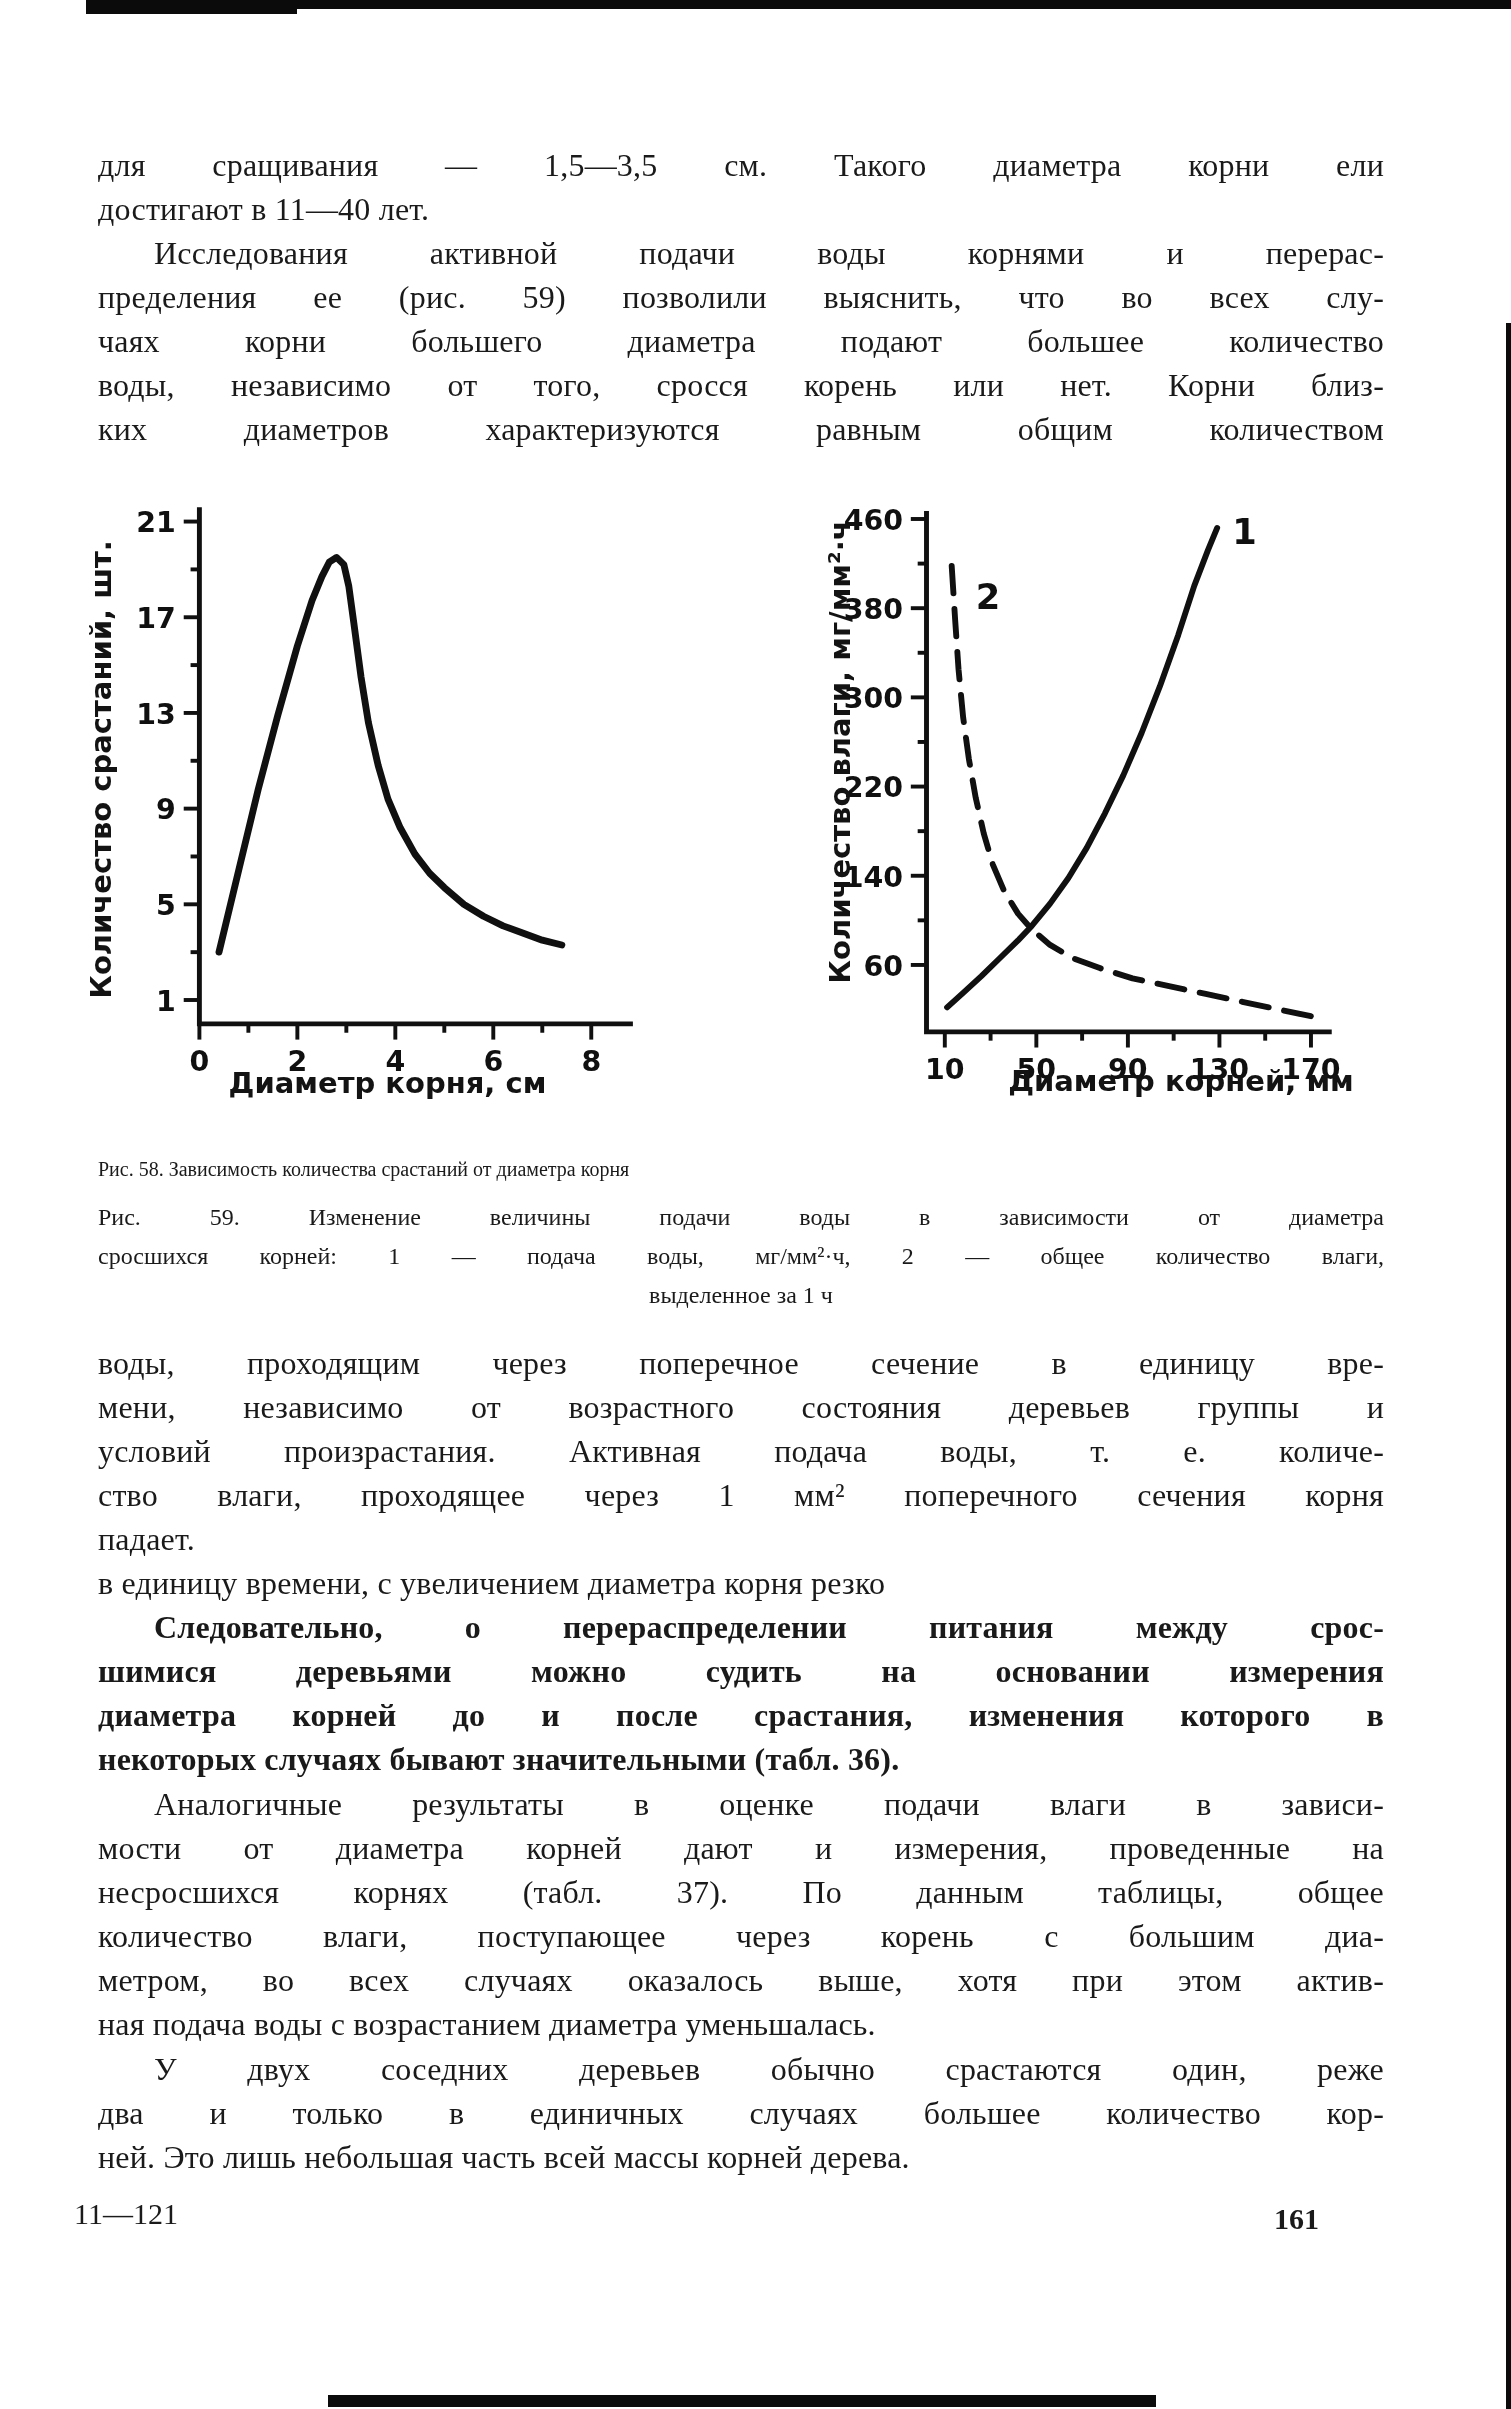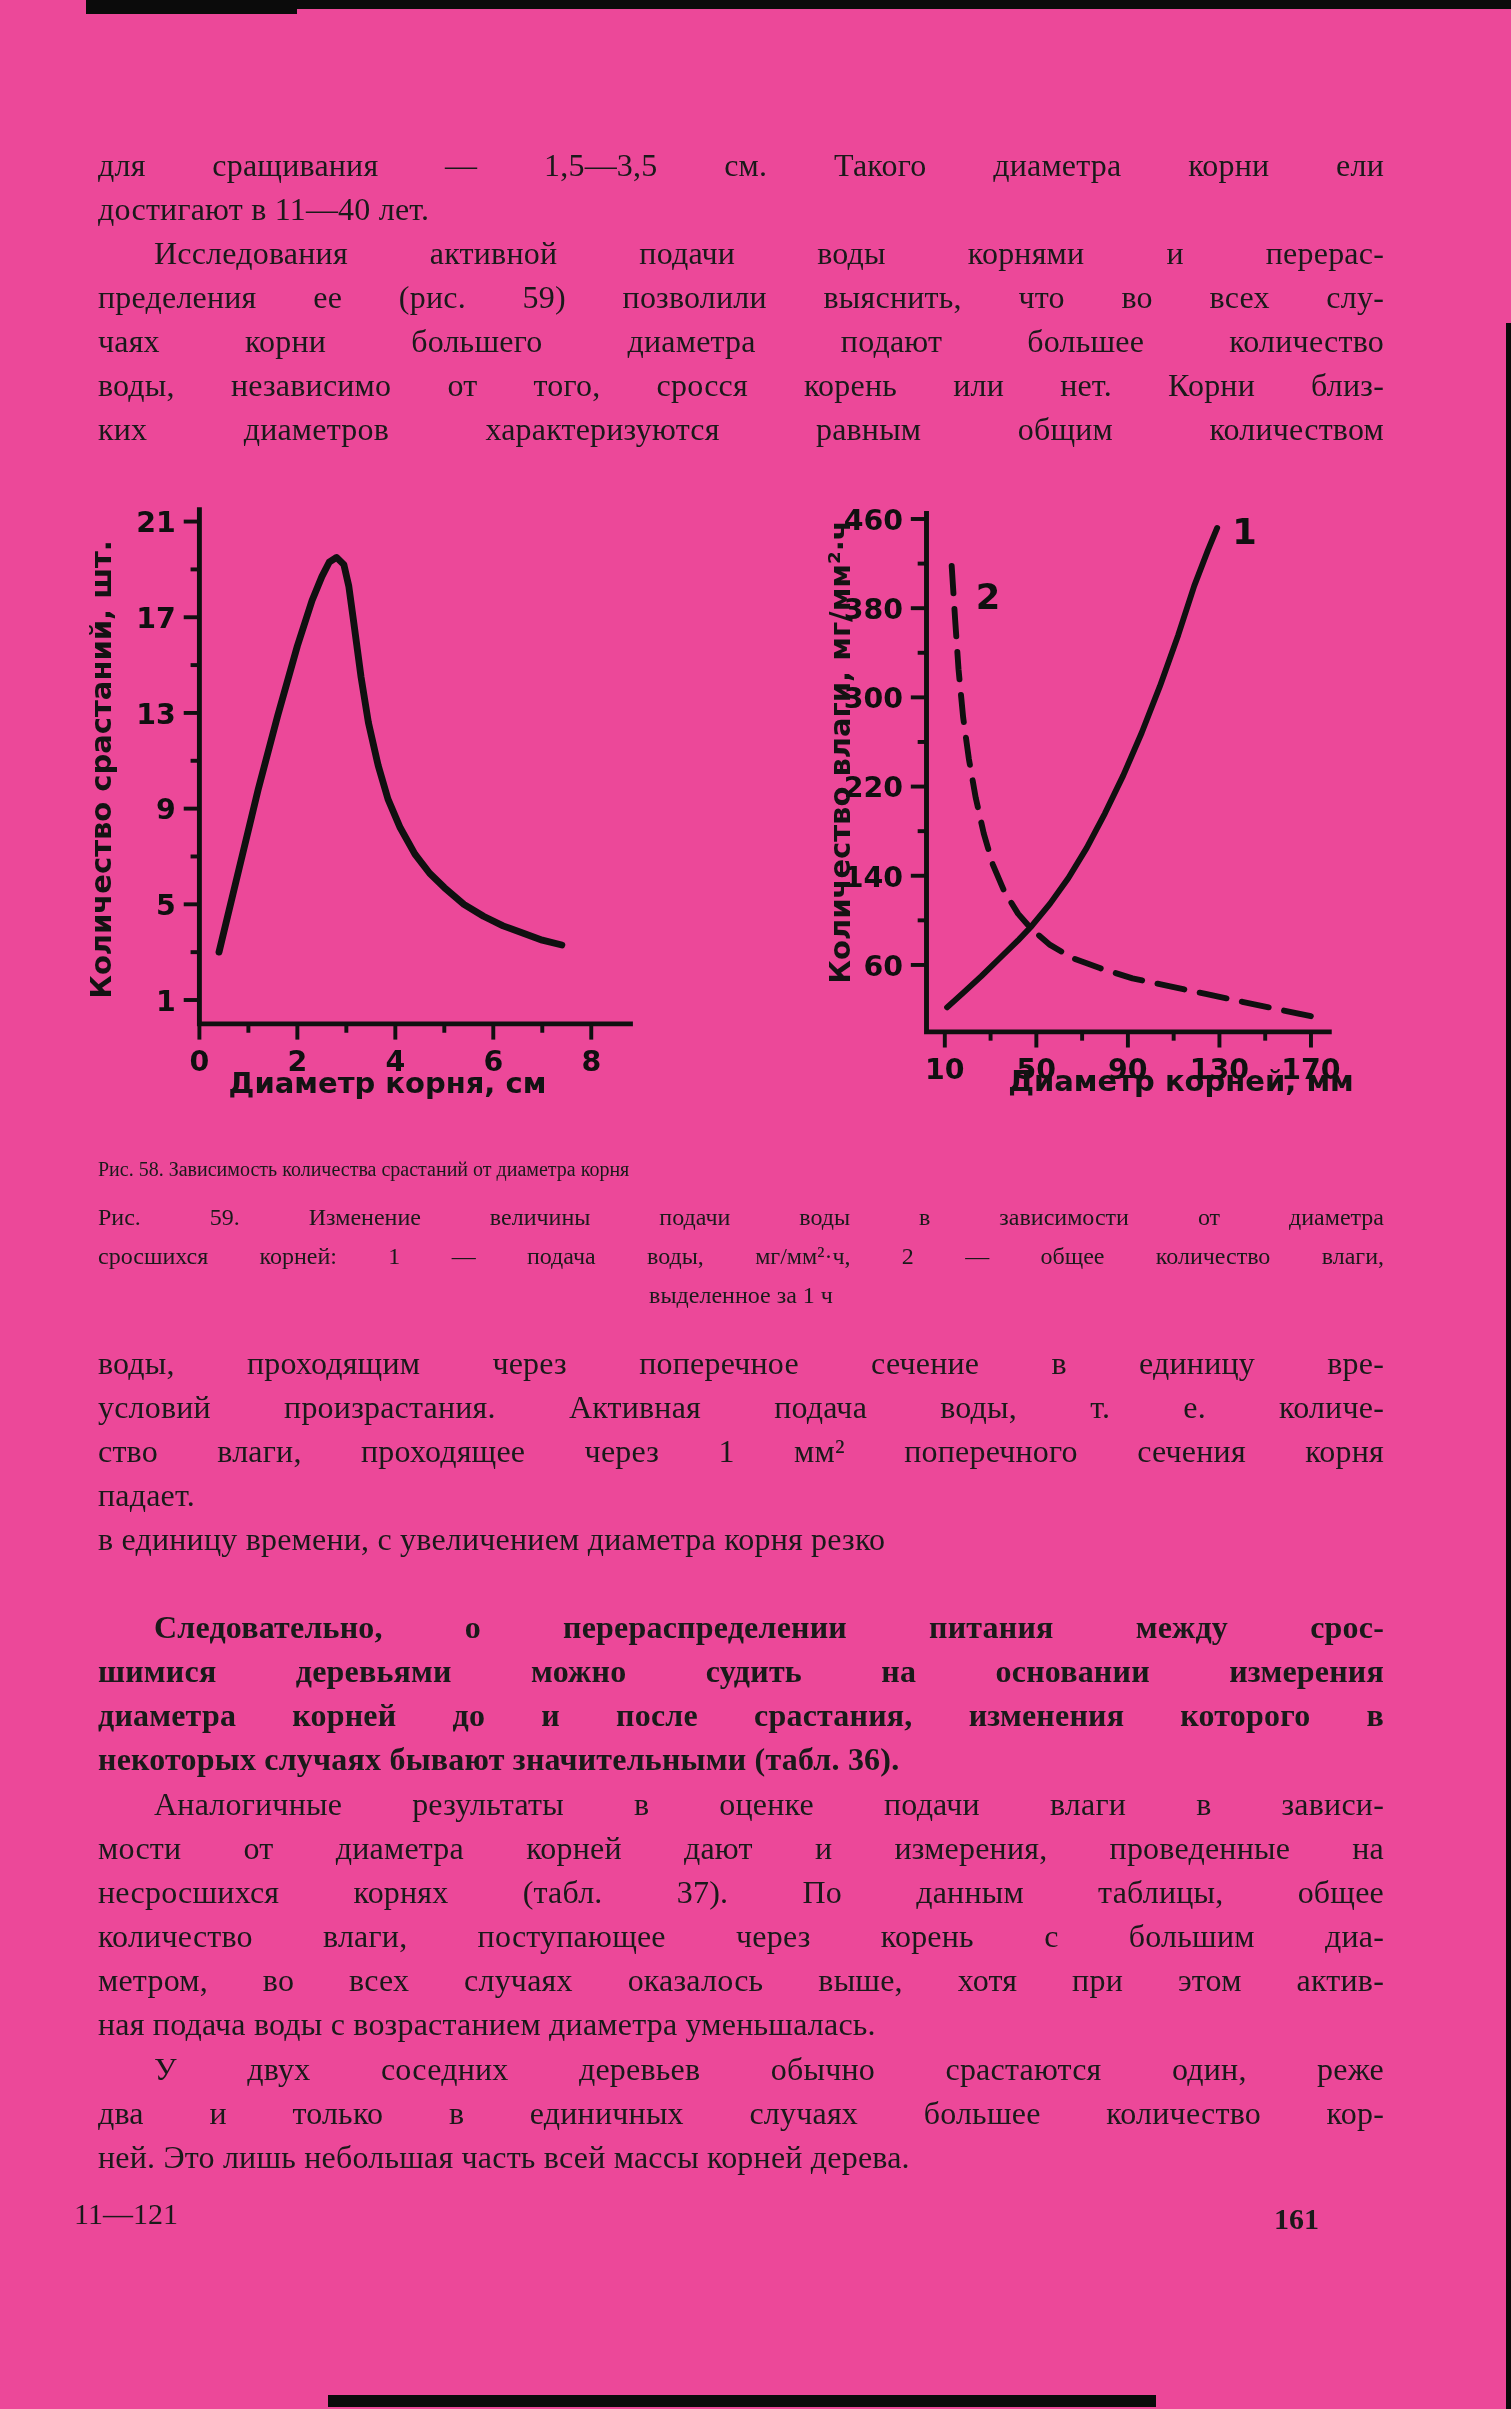--- a/index.html
+++ b/index.html
@@ -1,18 +1,18 @@
 <!DOCTYPE html>
 <html><head>
 <meta charset="utf-8">
 <style>
   html,body{margin:0;padding:0;background:#777;}
   .page{
     position:relative;width:1511px;height:2409px;margin:0 auto;
-    background:#ec4899;overflow:hidden;
+    background:#ffffff;overflow:hidden;
     font-family:"Liberation Serif",serif;color:#1a1a1a;
   }
   .artifact{position:absolute;background:#0b0b0b;}
   .par{
     position:absolute;left:98px;width:1286px;
     font-size:32px;line-height:44px;letter-spacing:0.2px;
   }
   .par .line{text-align:justify;text-align-last:justify;height:44px;overflow:hidden;}
   .par.indent .line:first-child{text-indent:56px;}
   .par.last-left .line:last-child{text-align-last:left;}
@@ -139,20 +139,21 @@
 
   <div class="cap58" style="top:1151px;">Рис. 58. Зависимость количества срастаний от диаметра корня</div>
   <div class="cap center-last" style="top:1198px;">
       <div class="line">Рис. 59. Изменение величины подачи воды в зависимости от диаметра</div>
       <div class="line">сросшихся корней: 1 — подача воды, мг/мм²·ч, 2 — общее количество влаги,</div>
       <div class="line">выделенное за 1 ч</div>
     </div>
 
   <div class="par last-left" style="top:1341px;">
       <div class="line">воды, проходящим через поперечное сечение в единицу вре-</div>
+      <div class="line">мени, независимо от возрастного состояния деревьев группы и</div>
       <div class="line">условий произрастания. Активная подача воды, т. е. количе-</div>
       <div class="line">ство влаги, проходящее через 1 мм² поперечного сечения корня</div>
       <div class="line">падает.</div>
       <div class="line">в единицу времени, с увеличением диаметра корня резко</div>
     </div>
   <div class="par indent last-left" style="top:1605px;font-weight:bold;">
       <div class="line">Следовательно, о перераспределении питания между срос-</div>
       <div class="line">шимися деревьями можно судить на основании измерения</div>
       <div class="line">диаметра корней до и после срастания, изменения которого в</div>
       <div class="line">некоторых случаях бывают значительными (табл. 36).</div>

